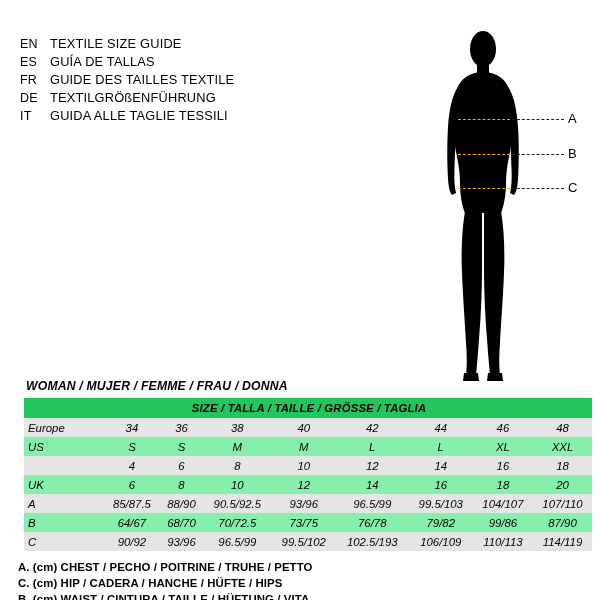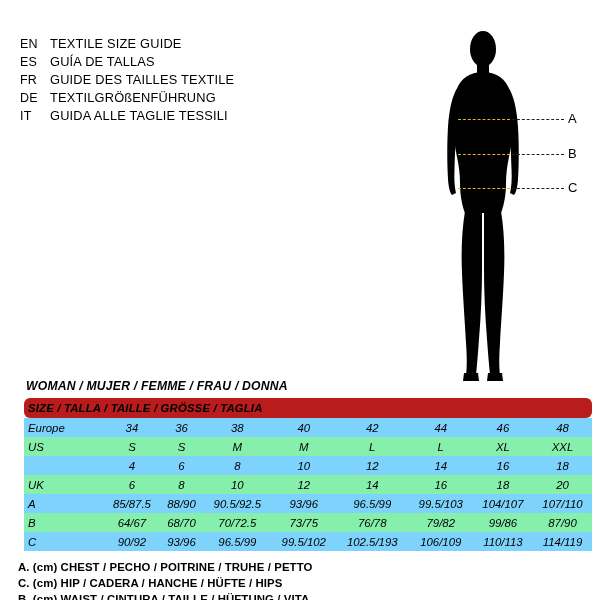--- a/index.html
+++ b/index.html
@@ -95,36 +95,35 @@
     font-size: 11.4px;
   }
   table.size td, table.size th {
     padding: 2px 2px;
     height: 15px;
     font-weight: normal;
     text-align: center;
     vertical-align: middle;
   }
   table.size tr.head td {
-    background: #b91c1c;
-    text-align: left;
+    background: #22c55e;
+    text-align: center;
     font-weight: bold;
     font-size: 11.3px;
     letter-spacing: .2px;
     padding-left: 4px;
     height: 16px;
-    border-radius: 6px;
   }
   table.size td.rowlabel {
     text-align: left;
     padding-left: 4px;
     width: 74px;
   }
   tr.shade td {
-    background: #7dd3fc;
+    background: #e5e5e5;
   }
   tr.plain td {
     background: #86efac;
   }
 
   .legend {
     position: absolute;
     left: 18px;
     top: 540px;
     width: 560px;

